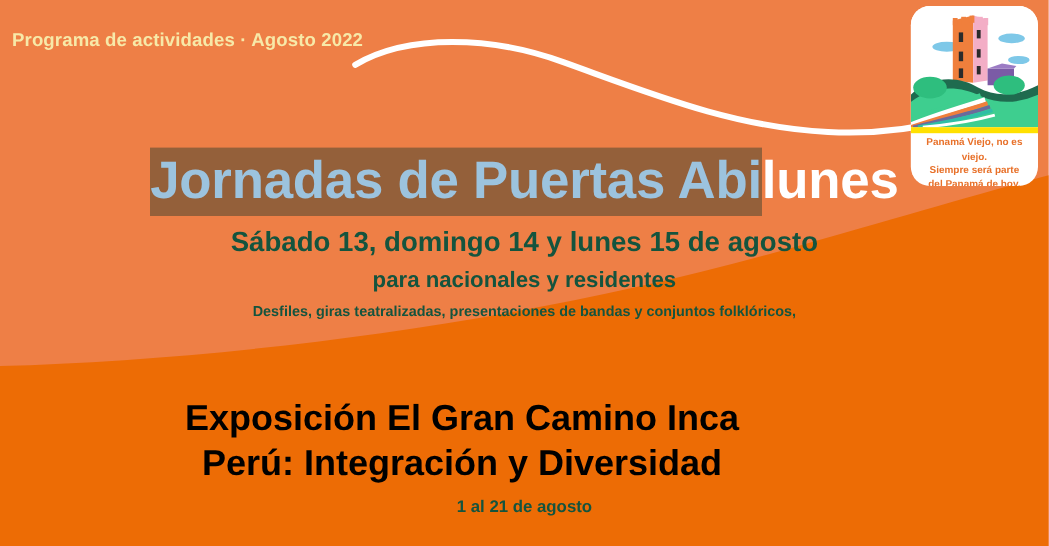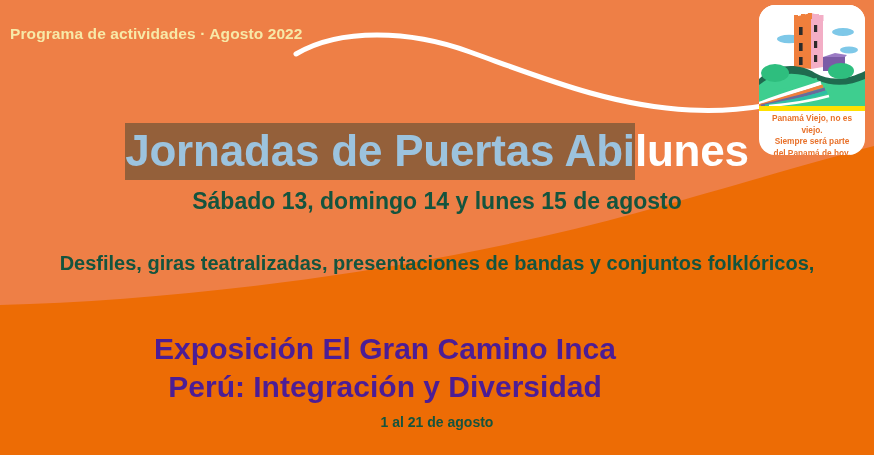--- a/index.html
+++ b/index.html
@@ -78,30 +78,30 @@
     position: absolute;
     width: 874px;
     left: 0;
     text-align: center;
     color: #14543E;
     font-weight: bold;
     white-space: nowrap;
   }
   .l-dates   { top: 188px; font-size: 23px; }
   .l-who     { top: 222px; font-size: 18.5px; }
-  .l-act1    { top: 252px; font-size: 20px; }
+  .l-act1    { top: 252px; font-size: 12px; }
   .l-act2    { top: 279px; font-size: 18.5px; }
 
   
   .expo {
     position: absolute;
     width: 770px;
     left: 0;
     text-align: center;
-    color: #4c1d95;
+    color: #000000;
     font-weight: bold;
     font-size: 30px;
     line-height: 38px;
     white-space: nowrap;
   }
   .expo-1 { top: 330px; }
   .expo-2 { top: 368px; }
 
   .expo-date {
     position: absolute;
@@ -168,20 +168,21 @@
     <path d="M296,54 C340,28 410,30 470,52 C540,77 610,106 690,110 C730,112 760,108 790,100" fill="none" stroke="#FFFFFF" stroke-width="5" stroke-linecap="round"></path>
   </svg>
 
   <div class="kicker">Programa de actividades · Agosto 2022</div>
 
   <div class="title-wrap">
     <span class="title"><span class="sel">Jornadas de Puertas Abi</span><span>lunes</span></span>
   </div>
 
   <div class="line l-dates">Sábado 13, domingo 14 y lunes 15 de agosto</div>
+  <div class="line l-who">para nacionales y residentes</div>
   <div class="line l-act1">Desfiles, giras teatralizadas, presentaciones de bandas y conjuntos folklóricos,</div>
 
   <div class="expo expo-1">Exposición El Gran Camino Inca</div>
   <div class="expo expo-2">Perú: Integración y Diversidad</div>
   <div class="expo-date">1 al 21 de agosto</div>
 
   <div class="logo-card">
     <svg class="logo-art" viewBox="0 0 106 101">
       <rect x="0" y="0" width="106" height="101" fill="#FFFFFF"></rect>
 

